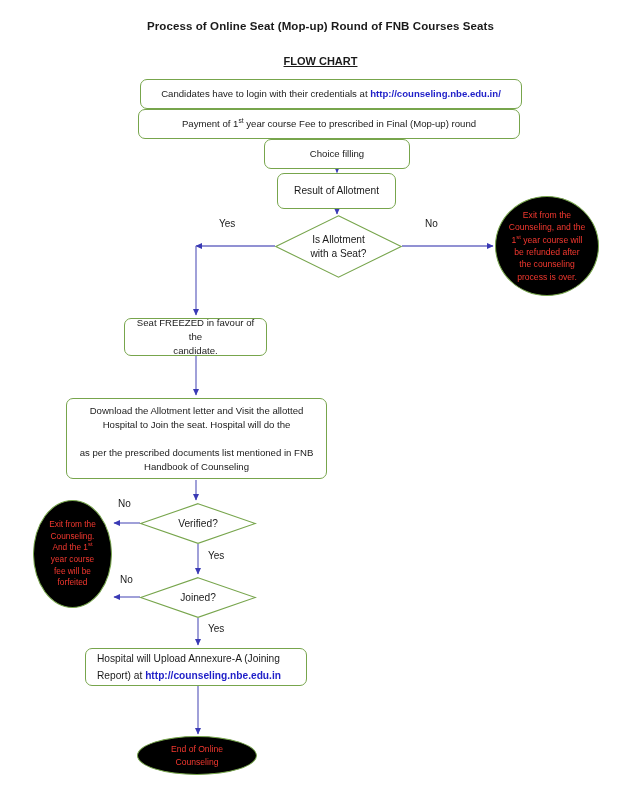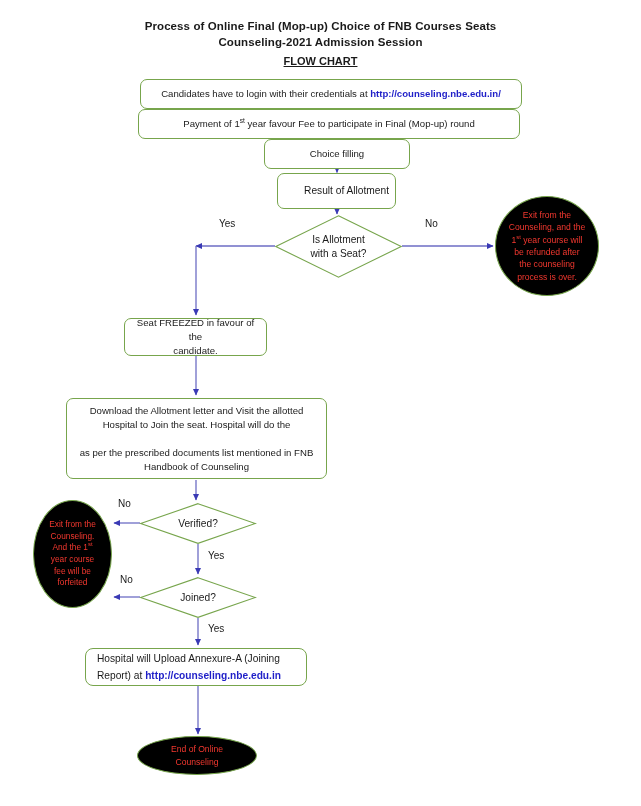--- a/index.html
+++ b/index.html
@@ -154,42 +154,41 @@
 
     <path d="M140,597 L114,597"></path>
 
     <path d="M198,618 L198,645"></path>
 
     <path d="M198,685 L198,734"></path>
   </g>
 </svg>
 
 <div class="title-block">
-  <div class="title-line">Process of Online Final (Mop-up) Choice of FNB Courses Seats</div>
-  <div class="title-line">Counseling-2021 Admission Session</div>
+  <div class="title-line">Process of Online Seat (Mop-up) Round of FNB Courses Seats</div>
 </div>
 <div class="flow-chart-label">FLOW CHART</div>
 
 <div class="node box" style="left:140px; top:79px; width:382px; height:20px;">
   <span>
     <span>Candidates have to login with their credentials at </span><span class="lnk">http://counseling.nbe.edu.in/</span>
   </span>
 </div>
 
 <div class="node box" style="left:138px; top:109px; width:382px; height:20px;">
   <span>
-    <span>Payment of 1</span><sup>st</sup><span> year favour Fee to participate in Final (Mop-up) round</span>
+    <span>Payment of 1</span><sup>st</sup><span> year course Fee to prescribed in Final (Mop-up) round</span>
   </span>
 </div>
 
 <div class="node box" style="left:264px; top:139px; width:146px; height:19px;">
   <span>Choice filling</span>
 </div>
 
-<div class="node box" style="left:277px; top:173px; width:119px; height:36px; font-size:10.2px;justify-content:flex-end;">
+<div class="node box" style="left:277px; top:173px; width:119px; height:36px; font-size:10.2px;">
   <span>Result of Allotment</span>
 </div>
 
 <div class="diamond-wrap" style="left:275px; top:215px; width:127px; height:63px;">
   <svg width="127" height="63" viewBox="0 0 127 63" xmlns="http://www.w3.org/2000/svg">
     <polygon points="63.5,0.8 126.2,31.5 63.5,62.2 0.8,31.5" fill="#ffffff" stroke="#77a54c" stroke-width="1.1"></polygon>
   </svg>
   <div class="diamond-label">
     <span>
       <span>Is Allotment</span><br>
@@ -244,21 +243,21 @@
   <span>
     <span>Exit from the</span><br>
     <span>Counseling.</span><br>
     <span>And the 1</span><sup>st</sup><br>
     <span>year course</span><br>
     <span>fee will be</span><br>
     <span>forfeited</span>
   </span>
 </div>
 
-<div class="node box" style="left:85px; top:648px; width:222px; height:38px; font-size:10.2px; line-height:17px; text-align:left; justify-content:flex-start; padding-left:11px;border-radius:8px;">
+<div class="node box" style="left:85px; top:648px; width:222px; height:38px; font-size:10.2px; line-height:17px; text-align:left; justify-content:flex-start; padding-left:11px;">
   <span>
     <span>Hospital will Upload Annexure-A (Joining Report) at </span><span class="lnk">http://counseling.nbe.edu.in</span>
   </span>
 </div>
 
 <div class="node ellipse" style="left:137px; top:736px; width:120px; height:39px;">
   <span>
     <span>End of Online</span><br>
     <span>Counseling</span>
   </span>

